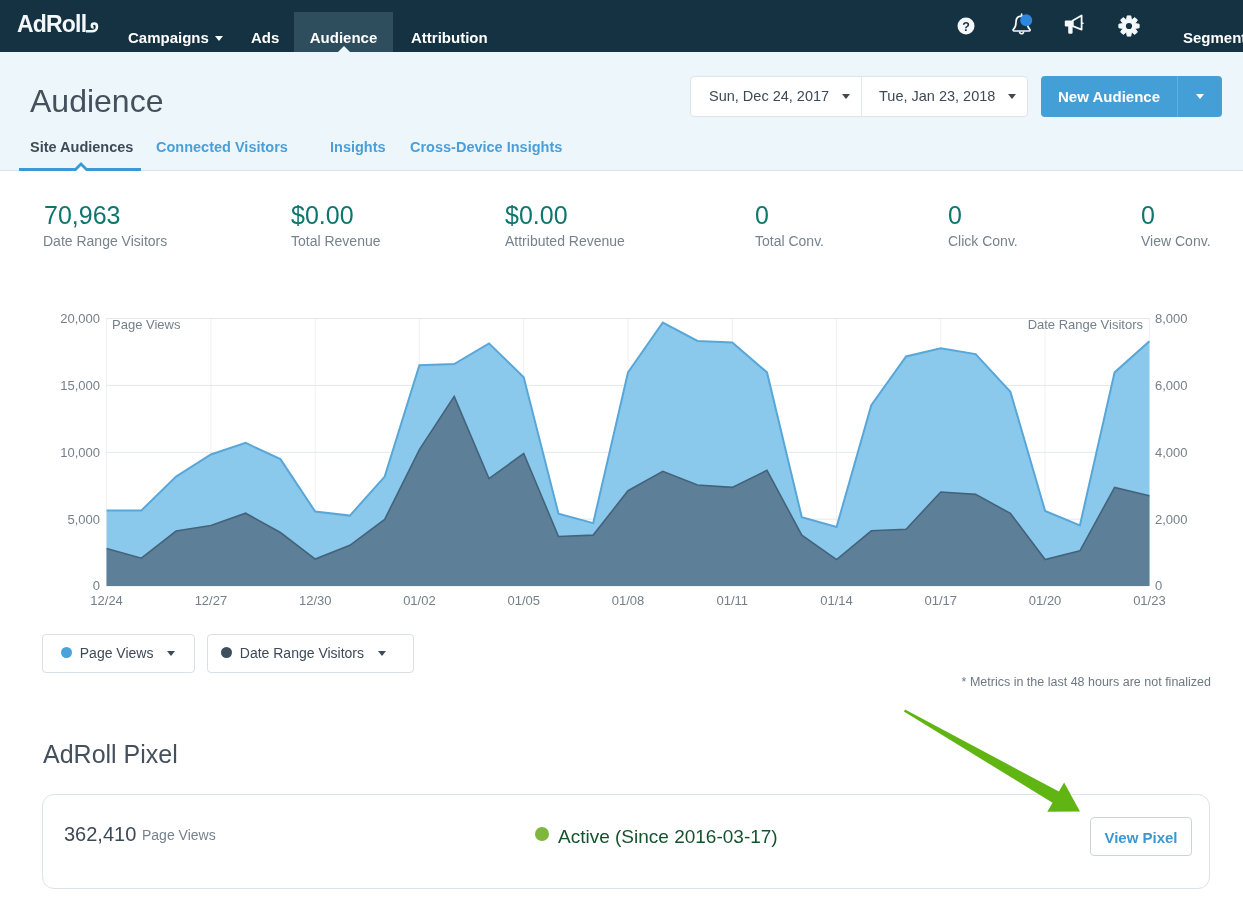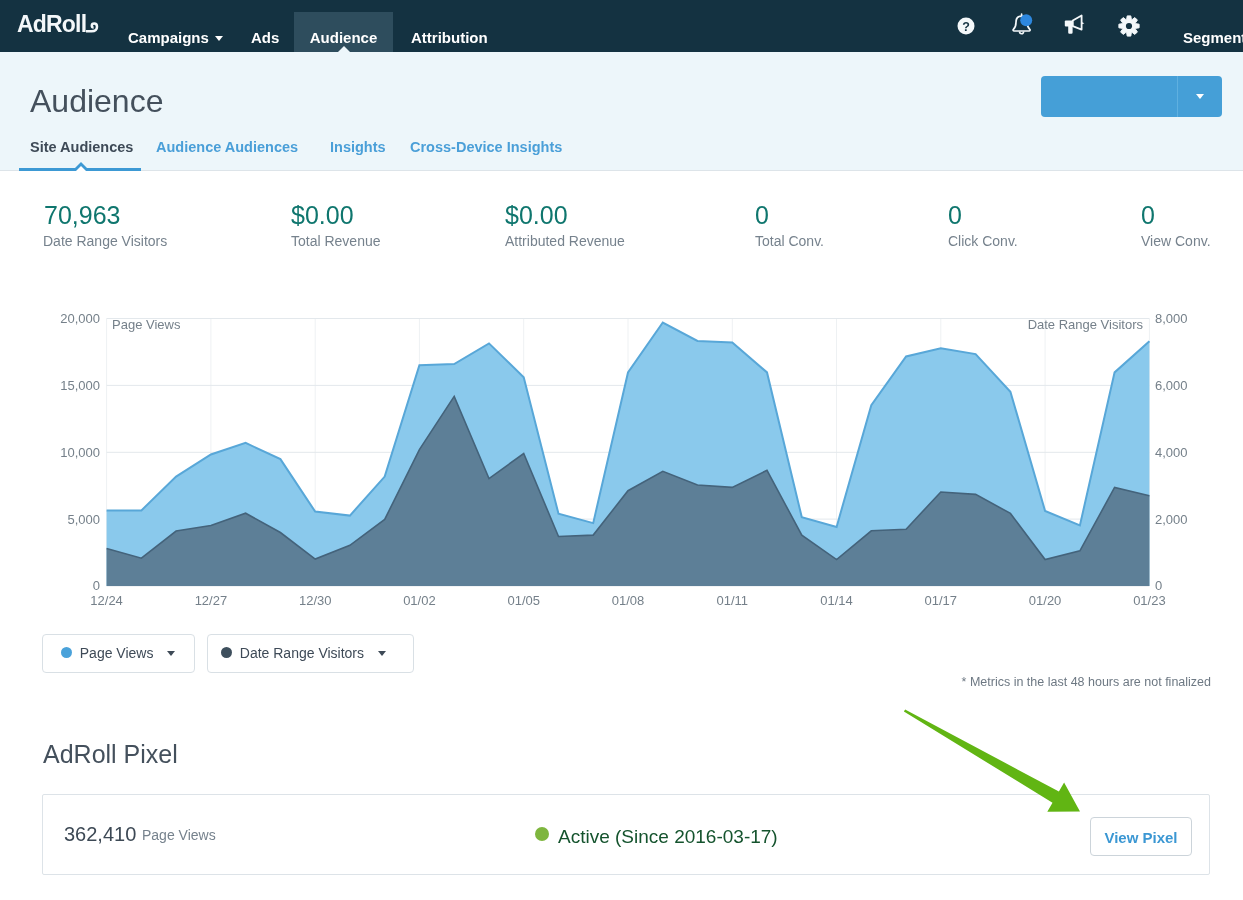--- a/index.html
+++ b/index.html
@@ -30,21 +30,21 @@
 .tabnotch2 { position:absolute; left:76px; top:166px; width:0; height:0; border-left:5px solid transparent; border-right:5px solid transparent; border-bottom:5px solid #fff; z-index:3;}
 
 .statval { position:absolute; top:201px; font-size:25px; color:#0f766e; }
 .statlbl { position:absolute; top:233px; font-size:14px; color:#76828d; }
 
 .legend { position:absolute; top:634px; height:39px; background:#fff; border:1px solid #d9e0e5; border-radius:4px; line-height:37px; font-size:14px; color:#3e4a57; }
 .dot { display:inline-block; width:11px; height:11px; border-radius:50%; vertical-align:middle; margin-top:-3px; }
 .note { position:absolute; top:675px; right:32px; font-size:12.5px; color:#6d7883; }
 
 .pixelh { position:absolute; left:43px; top:740px; font-size:25px; color:#44505c; }
-.pixelbox { position:absolute; left:42px; top:794px; width:1168px; height:81px; border:1px solid #dde3e8; border-radius:2px; background:#fff; }
+.pixelbox { position:absolute; left:42px; top:794px; width:1168px; height:95px; border:1px solid #dde3e8; border-radius:12px; background:#fff; }
 .viewbtn { position:absolute; left:1047px; top:22px; width:102px; height:39px; border:1px solid #ccd4da; border-radius:4px; text-align:center; line-height:39px; color:#3b97d3; font-size:15px; font-weight:bold; }
 </style>
 </head>
 <body>
 <div id="page">
 
   <div class="nav">
     <div class="logo">AdRoll<svg width="14" height="18" viewBox="0 0 14 18" style="margin-left:-1px;vertical-align:-1px;">
           <path d="M1 16.3 L6.5 16.3 Q12 16.3 12 11.8 Q12 8.6 9.2 8.6 Q6.8 8.6 6.8 10.8 Q6.8 12.6 8.6 12.6" fill="none" stroke="#f4f8fa" stroke-width="2.5"></path>
         </svg></div>
@@ -71,26 +71,32 @@
     </svg>
     <svg class="navicon" style="left:1118px;" width="22" height="52" viewBox="0 0 22 52">
       <path d="M9.2,15.9 L12.8,15.9 L13.3,19.2 L14.2,19.5 L16.9,17.6 L19.4,20.1 L17.5,22.8 L17.8,23.7 L21.1,24.2 L21.1,27.8 L17.8,28.3 L17.5,29.2 L19.4,31.9 L16.9,34.4 L14.2,32.5 L13.3,32.8 L12.8,36.1 L9.2,36.1 L8.7,32.8 L7.8,32.5 L5.1,34.4 L2.6,31.9 L4.5,29.2 L4.2,28.3 L0.9,27.8 L0.9,24.2 L4.2,23.7 L4.5,22.8 L2.6,20.1 L5.1,17.6 L7.8,19.5 L8.7,19.2 Z" fill="#f4f8fa" stroke="#f4f8fa" stroke-width="1" stroke-linejoin="round"></path>
       <circle cx="11" cy="26" r="3.1" fill="#143241"></circle>
     </svg>
     <div class="navitem" style="left:1172px;margin-left:11px;">Segment</div>
   </div>
 
   <div class="header"></div>
   <div class="title">Audience</div>
+  <div class="datebox">
+    <div class="datetxt" style="left:18px;">Sun, Dec 24, 2017<span class="caret" style="margin-left:13px;"></span></div>
+    <div class="sep"></div>
+    <div class="datetxt" style="left:188px;">Tue, Jan 23, 2018<span class="caret" style="margin-left:13px;"></span></div>
+  </div>
   <div class="newbtn">
+      <div class="main">New Audience</div>
       <div class="drop"><span class="caret" style="margin-left:18px;margin-top:18px;"></span></div>
     </div>
 
   <div class="tab active" style="left:30px;">Site Audiences</div>
-  <div class="tab" style="left:156px;">Audience Audiences</div>
+  <div class="tab" style="left:156px;">Connected Visitors</div>
   <div class="tab" style="left:330px;">Insights</div>
   <div class="tab" style="left:410px;">Cross-Device Insights</div>
   <div class="tabline"></div>
   <div class="tabnotch" style="border-bottom-color:#3d99d4;"></div>
   <div class="tabnotch2"></div>
 
   <div class="statval" style="left:44px;">70,963</div>
     <div class="statlbl" style="left:43px;">Date Range Visitors</div>
   <div class="statval" style="left:291px;">$0.00</div>
     <div class="statlbl" style="left:291px;">Total Revenue</div>

